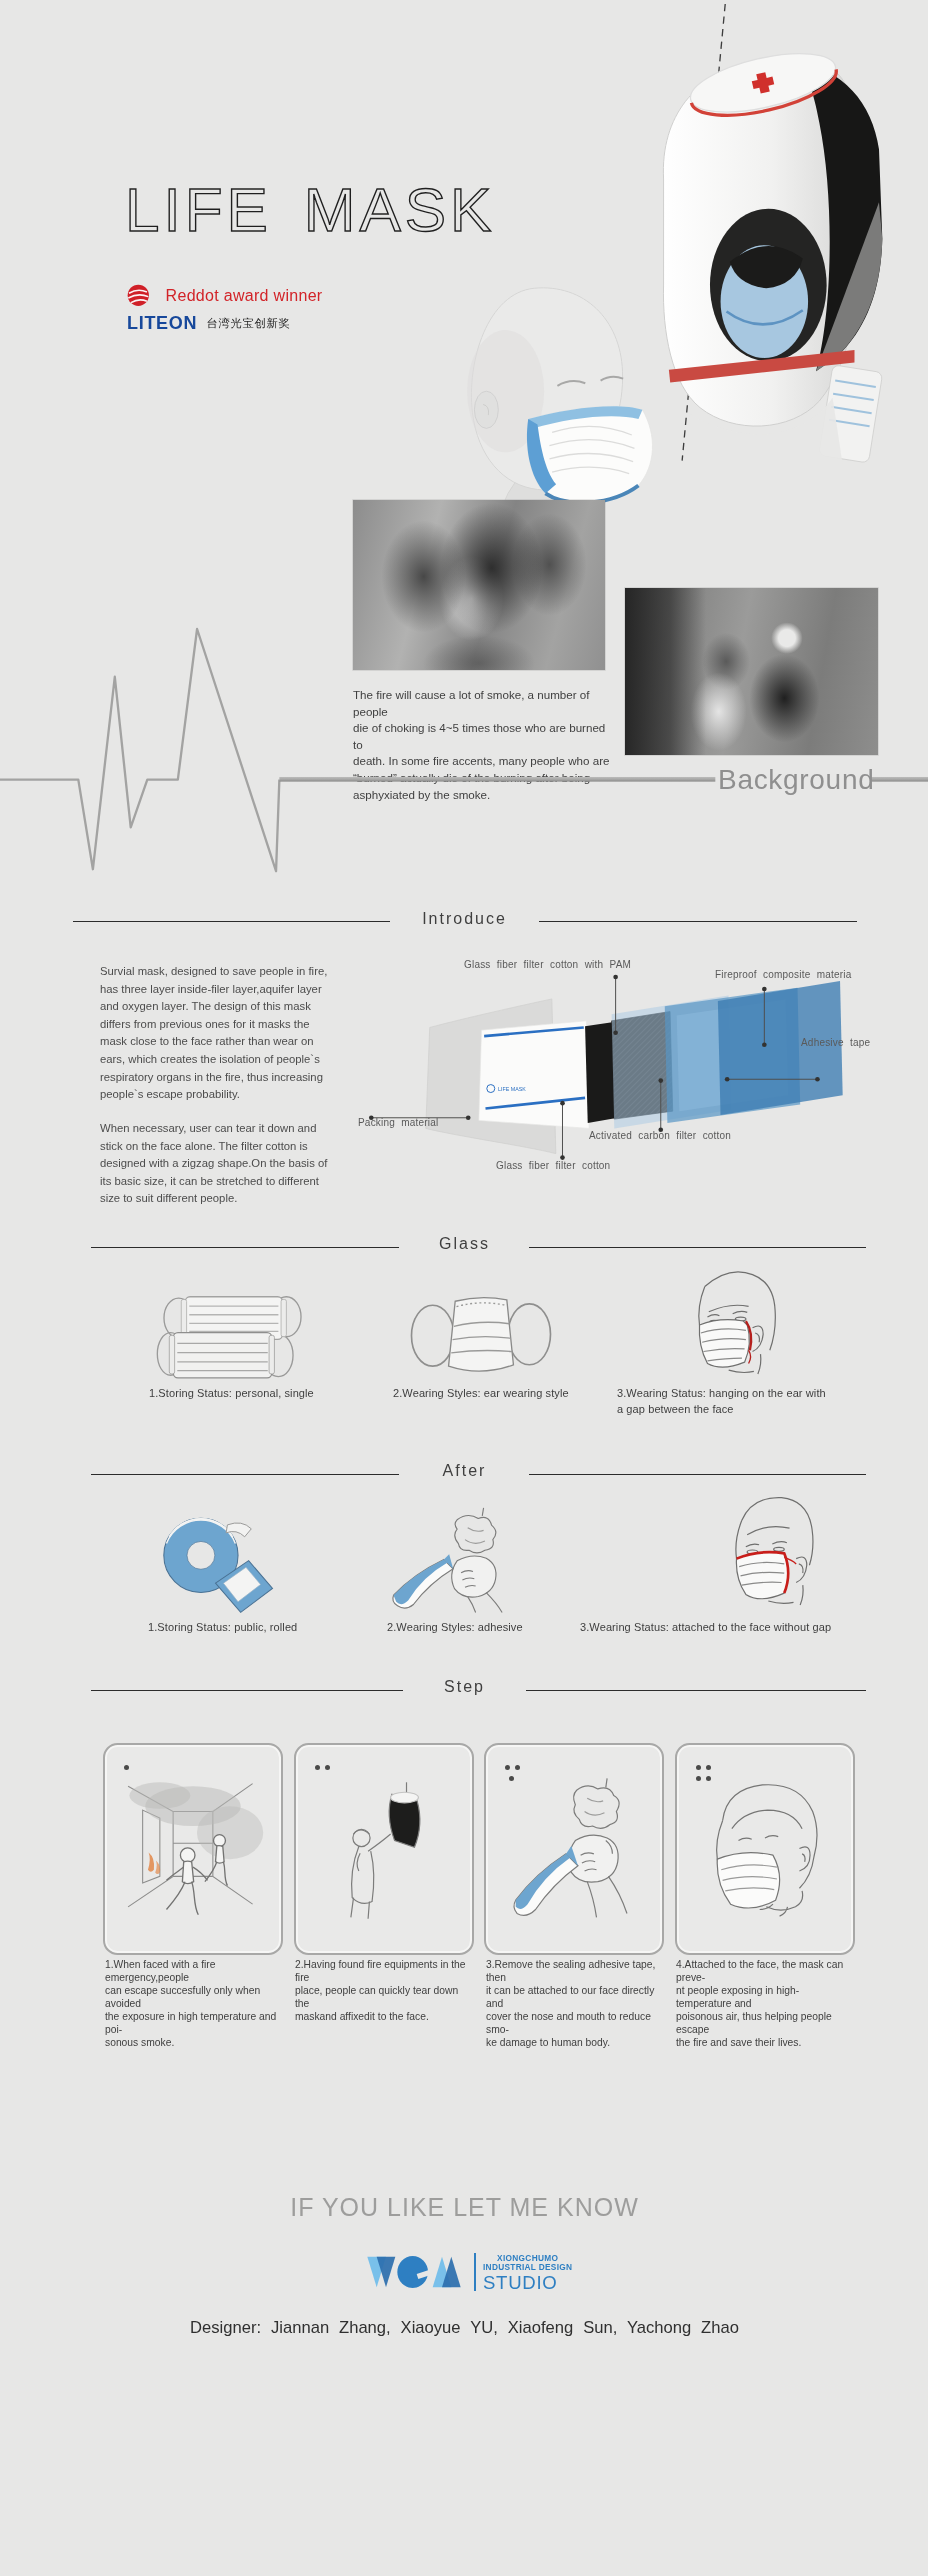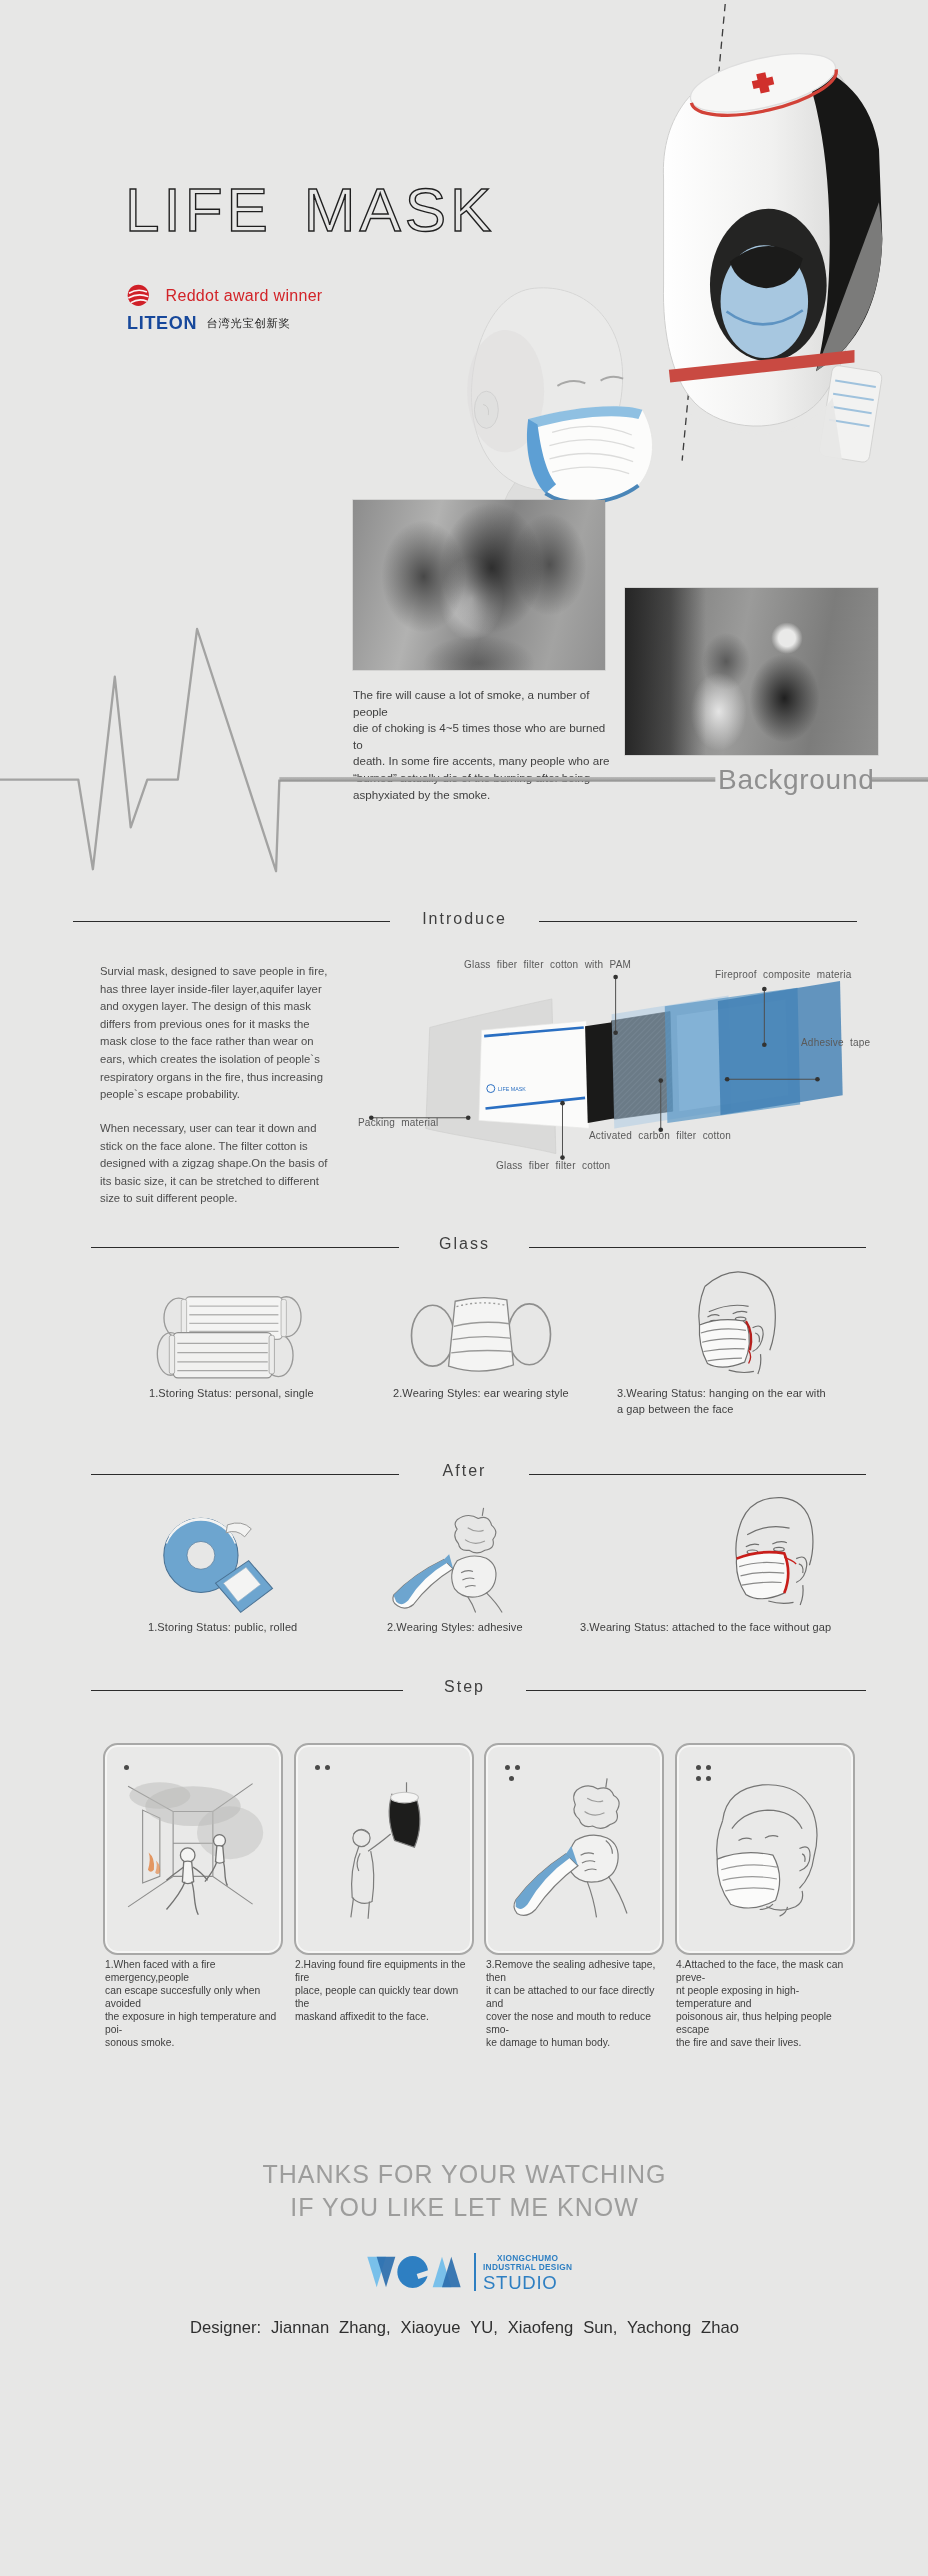--- a/index.html
+++ b/index.html
@@ -484,21 +484,20 @@
 maskand affixedit to the face.</div>
   <div class="abs step-caption preline" style="left:486px;">3.Remove the sealing adhesive tape, then
 it can be attached to our face directly and
 cover the nose and mouth to reduce smo-
 ke damage to human body.</div>
   <div class="abs step-caption preline" style="left:676px;">4.Attached to the face, the mask can preve-
 nt people exposing in high-temperature and
 poisonous air, thus helping people escape
 the fire and save their lives.</div>
 
-  <div class="abs thanks" style="top:2160px;">THANKS FOR YOUR WATCHING</div>
   <div class="abs thanks" style="top:2193px;">IF YOU LIKE LET ME KNOW</div>
 
   <div class="abs" style="left:366px;top:2254px;">
     <svg width="100" height="36" viewBox="0 0 150 54">
       <path d="M2,4 L30,4 L16,50 Z" fill="#79c0ea"></path>
       <path d="M16,4 L44,4 L30,50 Z" fill="#2c6fae" opacity=".92"></path>
       <ellipse cx="70" cy="27" rx="23" ry="24" fill="#2e7fc2"></ellipse>
       <rect x="76" y="30" width="18" height="8" fill="#e7e7e6" transform="rotate(-18 76 30)"></rect>
       <path d="M100,50 L128,50 L114,4 Z" fill="#79c0ea"></path>
       <path d="M114,50 L142,50 L128,4 Z" fill="#2c6fae" opacity=".92"></path>

